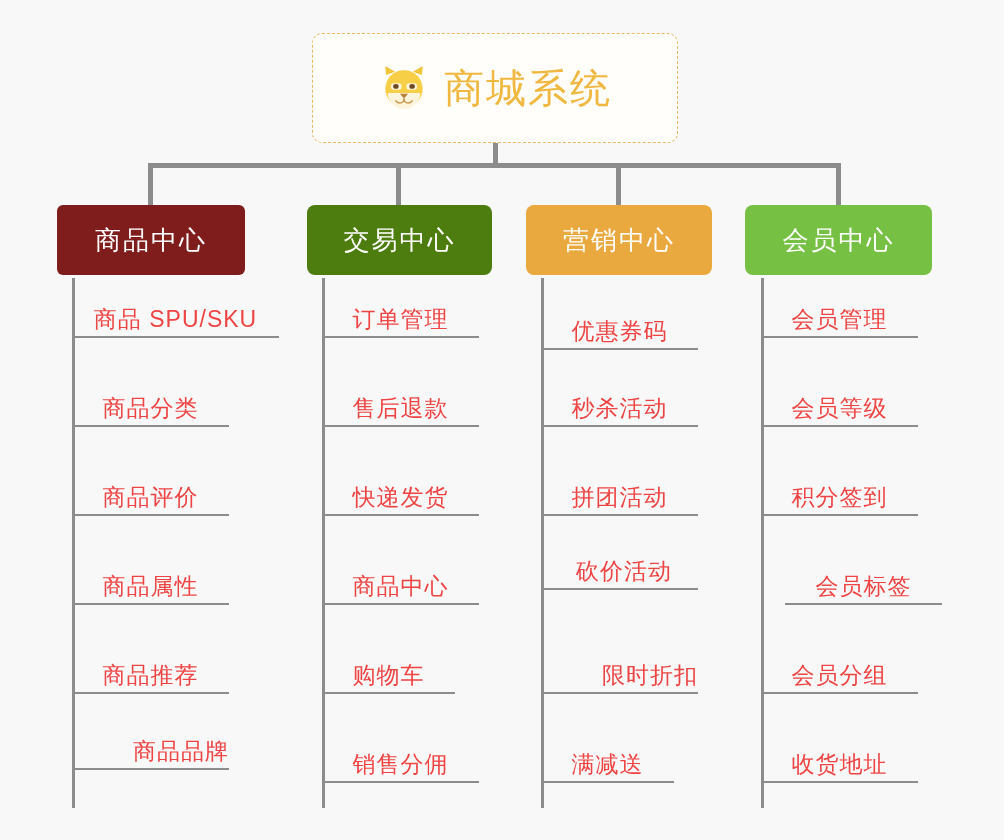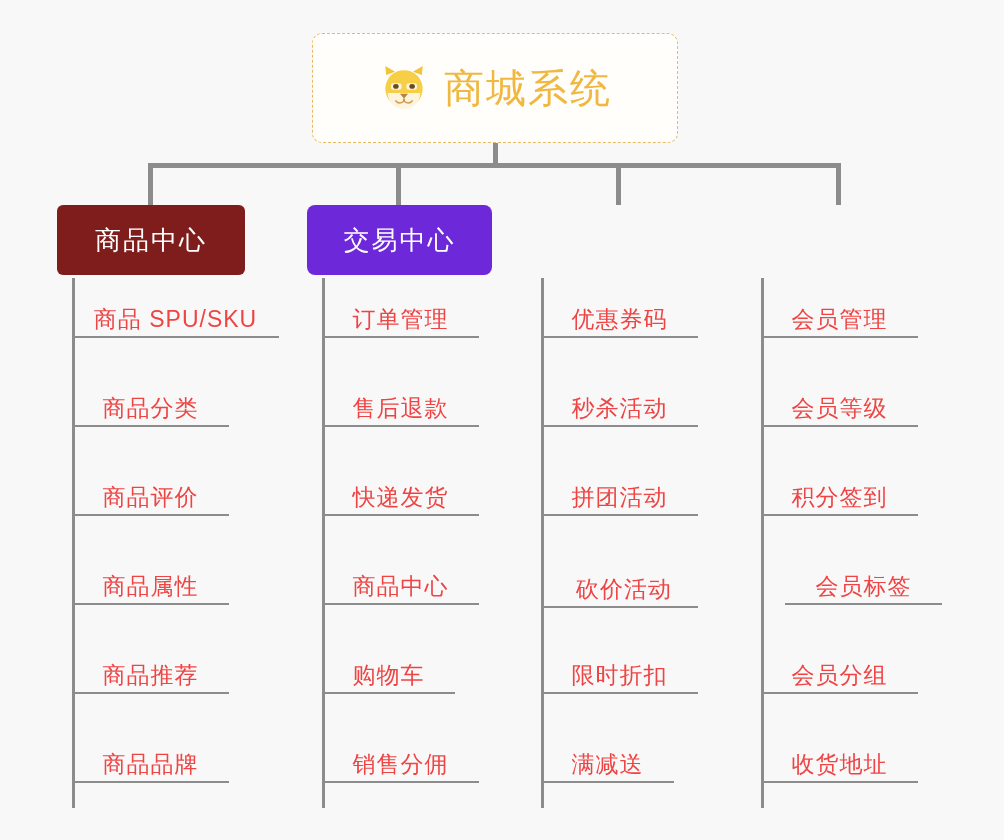--- a/index.html
+++ b/index.html
@@ -132,42 +132,48 @@
   <div class="conn conn-h" style="left: 150px; top: 163px; width: 690px; height: 5px; background: rgb(140, 140, 140);"></div>
 
   <div class="conn conn-v" style="left: 148px; top: 163px; width: 5px; height: 42px; background: rgb(140, 140, 140);"></div>
   <div class="conn conn-v" style="left: 396px; top: 163px; width: 5px; height: 42px; background: rgb(140, 140, 140);"></div>
   <div class="conn conn-v" style="left: 616px; top: 163px; width: 5px; height: 42px; background: rgb(140, 140, 140);"></div>
   <div class="conn conn-v" style="left: 836px; top: 163px; width: 5px; height: 42px; background: rgb(140, 140, 140);"></div>
 
   <div class="cat-card" style="left: 57px; top: 205px; width: 188px; background: #7f1d1d; border-radius: 6px;">
     <span>商品中心</span>
   </div>
-  <div class="cat-card" style="left: 307px; top: 205px; width: 185px; background: #6d28d9;">
+  <div class="cat-card" style="left: 307px; top: 205px; width: 185px; background: #4d7c0f;">
     <span>交易中心</span>
+  </div>
+  <div class="cat-card" style="left: 526px; top: 205px; width: 186px; background: rgb(234, 169, 62);">
+    <span>营销中心</span>
+  </div>
+  <div class="cat-card" style="left: 745px; top: 205px; width: 187px; background: rgb(118, 192, 68);">
+    <span>会员中心</span>
   </div>
 
   <div class="column" style="left:72px; width:207px;">
     <div class="spine" style="height: 530px; background: rgb(140, 140, 140);"></div>
     <div class="leaf" style="top: 0px; width: 207px; border-bottom-color: rgb(140, 140, 140);">
         <span class="leaf-label">商品 SPU/SKU</span>
       </div>
     <div class="leaf" style="top: 89px; width: 157px; border-bottom-color: rgb(140, 140, 140);">
         <span class="leaf-label">商品分类</span>
       </div>
     <div class="leaf" style="top: 178px; width: 157px; border-bottom-color: rgb(140, 140, 140); justify-content: center;">
         <span class="leaf-label">商品评价</span>
       </div>
     <div class="leaf" style="top: 267px; width: 157px; border-bottom-color: rgb(140, 140, 140);">
         <span class="leaf-label">商品属性</span>
       </div>
     <div class="leaf" style="top: 356px; width: 157px; border-bottom-color: rgb(140, 140, 140);">
         <span class="leaf-label">商品推荐</span>
       </div>
-    <div class="leaf" style="top: 445px; width: 157px; border-bottom-color: rgb(140, 140, 140);">
+    <div class="leaf" style="top: 432px; width: 157px; border-bottom-color: rgb(140, 140, 140); justify-content: flex-end;">
         <span class="leaf-label">商品品牌</span>
       </div>
   </div>
 
   <div class="column" style="left:322px; width:157px;">
     <div class="spine" style="height: 530px; background: rgb(140, 140, 140);"></div>
     <div class="leaf" style="top: 0px; width: 157px; border-bottom-color: rgb(140, 140, 140);">
         <span class="leaf-label">订单管理</span>
       </div>
     <div class="leaf" style="top: 89px; width: 157px; border-bottom-color: rgb(140, 140, 140);">
@@ -182,33 +188,33 @@
     <div class="leaf" style="top: 356px; width: 133px; border-bottom-color: rgb(140, 140, 140);">
         <span class="leaf-label">购物车</span>
       </div>
     <div class="leaf" style="top: 445px; width: 157px; border-bottom-color: rgb(140, 140, 140);">
         <span class="leaf-label">销售分佣</span>
       </div>
   </div>
 
   <div class="column" style="left:541px; width:157px;">
     <div class="spine" style="height: 530px; background: rgb(140, 140, 140);"></div>
-    <div class="leaf" style="top: 0px; width: 157px; border-bottom-color: rgb(140, 140, 140);">
+    <div class="leaf" style="top: 12px; width: 157px; border-bottom-color: rgb(140, 140, 140);">
         <span class="leaf-label">优惠券码</span>
       </div>
     <div class="leaf" style="top: 89px; width: 157px; border-bottom-color: rgb(140, 140, 140);">
         <span class="leaf-label">秒杀活动</span>
       </div>
     <div class="leaf" style="top: 178px; width: 157px; border-bottom-color: rgb(140, 140, 140);">
         <span class="leaf-label">拼团活动</span>
       </div>
-    <div class="leaf" style="top: 270px; width: 157px; border-bottom-color: rgb(140, 140, 140); padding-left: 9px;">
+    <div class="leaf" style="top: 252px; width: 157px; border-bottom-color: rgb(140, 140, 140); padding-left: 9px;">
         <span class="leaf-label">砍价活动</span>
       </div>
-    <div class="leaf" style="top: 356px; width: 157px; border-bottom-color: rgb(140, 140, 140);">
+    <div class="leaf" style="top: 356px; width: 157px; border-bottom-color: rgb(140, 140, 140); justify-content: flex-end;">
         <span class="leaf-label">限时折扣</span>
       </div>
     <div class="leaf" style="top: 445px; width: 133px; border-bottom-color: rgb(140, 140, 140);">
         <span class="leaf-label">满减送</span>
       </div>
   </div>
 
   <div class="column" style="left:761px; width:157px;">
     <div class="spine" style="height: 530px; background: rgb(140, 140, 140);"></div>
     <div class="leaf" style="top: 0px; width: 157px; border-bottom-color: rgb(140, 140, 140);">

